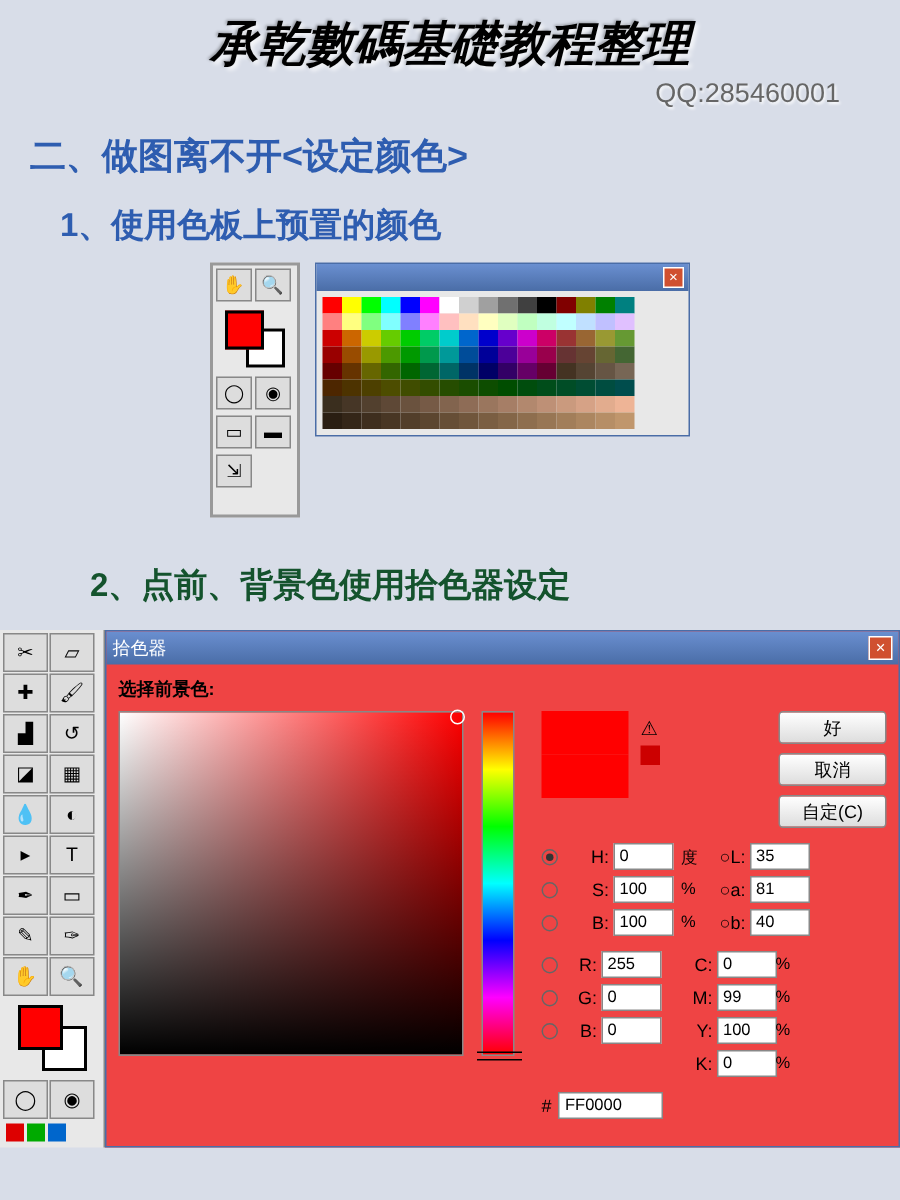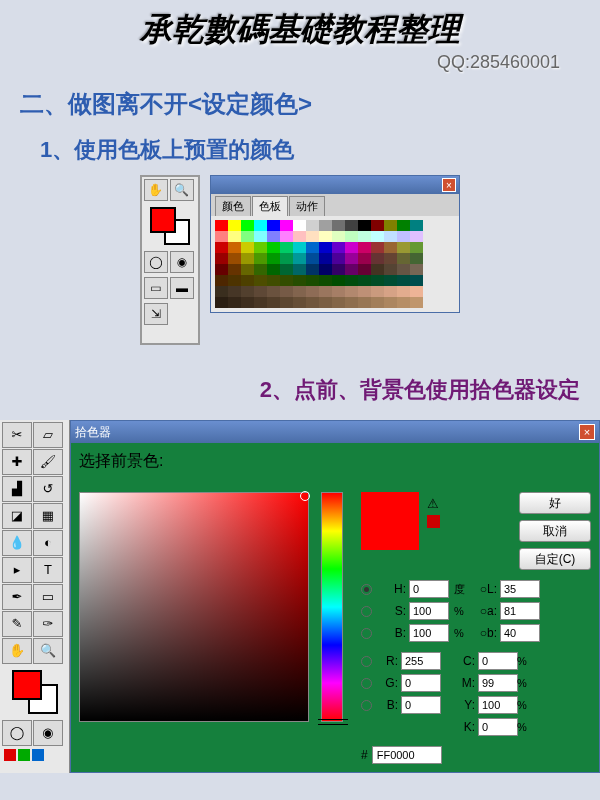--- a/index.html
+++ b/index.html
@@ -4,21 +4,21 @@
 <style>
 * { margin: 0; padding: 0; box-sizing: border-box; }
 body { width: 600px; height: 800px; background: #d8dde8; font-family: "SimSun", sans-serif; font-size: 12px; overflow: hidden; position: relative; }
 
 
 .header-title { font-family: "KaiTi", serif; font-size: 32px; font-weight: bold; font-style: italic; color: #000; text-align: center; padding-top: 8px; text-shadow: 2px 2px 3px rgba(255,255,255,0.8), -1px -1px 2px rgba(0,0,0,0.3); }
 .header-qq { text-align: right; padding-right: 40px; font-size: 18px; color: #666; text-shadow: 1px 1px 2px #fff; }
 
 .section-title { font-size: 24px; font-weight: bold; color: #2e5db0; padding: 15px 20px 5px 20px; }
 .subsection { font-size: 22px; font-weight: bold; color: #2e5db0; padding: 10px 20px 10px 40px; }
-.subsection2 { font-size: 22px; font-weight: bold; color: #701a75; padding: 20px 20px 10px 60px; text-align: right; }
+.subsection2 { font-size: 22px; font-weight: bold; color: #14532d; padding: 20px 20px 10px 60px; }
 
 
 .swatches-area { position: relative; margin: 0 auto; width: 320px; height: 180px; }
 .mini-toolbar { position: absolute; left: 0; top: 0; width: 60px; height: 170px; background: #e8e8e8; border: 2px solid #999; }
 .mini-toolbar .trow { display: flex; padding: 2px; gap: 2px; }
 .mini-tool { width: 24px; height: 22px; background: #ddd; border: 1px solid #888; font-size: 12px; text-align: center; line-height: 20px; }
 .fgbg-large { position: relative; width: 40px; height: 38px; margin: 4px auto; }
 .fg-big { position: absolute; top: 0; left: 0; width: 26px; height: 26px; background: #ff0000; border: 2px solid #000; }
 .bg-big { position: absolute; bottom: 0; right: 0; width: 26px; height: 26px; background: #fff; border: 2px solid #000; }
 
@@ -35,26 +35,26 @@
 .picker-area { display: flex; margin-top: 5px; }
 .left-toolbar { width: 70px; background: #e8e8e8; border-right: 1px solid #888; padding: 2px; }
 .left-toolbar .trow { display: flex; gap: 1px; margin-bottom: 1px; }
 .ltool { width: 30px; height: 26px; background: #ddd; border: 1px solid #888; font-size: 13px; text-align: center; line-height: 24px; }
 .fgbg2 { position: relative; width: 46px; height: 44px; margin: 6px auto; }
 .fgbg2 .fg { position: absolute; top: 0; left: 0; width: 30px; height: 30px; background: #ff0000; border: 2px solid #000; }
 .fgbg2 .bg { position: absolute; bottom: 0; right: 0; width: 30px; height: 30px; background: #fff; border: 2px solid #000; }
 .mini-swatches { display: flex; gap: 2px; padding: 2px; }
 .ms { width: 12px; height: 12px; }
 
-.picker-dialog { flex: 1; background: #15803d; border: 1px solid #4a6da7; }
+.picker-dialog { flex: 1; background: #ef4444; border: 1px solid #4a6da7; }
 .dlg-title { height: 22px; background: linear-gradient(#6a8fd0,#4a6da7); color: #fff; display: flex; justify-content: space-between; align-items: center; padding: 0 4px; font-size: 12px; }
 .dlg-close { width: 16px; height: 16px; background: #d05030; color: #fff; text-align: center; line-height: 15px; font-size: 11px; border: 1px solid #fff; }
 .dlg-body { padding: 8px; }
 .dlg-top { display: flex; gap: 8px; }
-.pick-label { font-size: 16px; margin-bottom: 20px; }
+.pick-label { font-size: 12px; margin-bottom: 6px; font-weight: bold; }
 .sat-field { width: 230px; height: 230px; background: linear-gradient(to top, #000, transparent), linear-gradient(to right, #fff, #ff0000); border: 1px solid #888; position: relative; }
 .sat-cursor { position: absolute; top: -2px; right: -2px; width: 10px; height: 10px; border: 1px solid #fff; border-radius: 50%; }
 .hue-strip { width: 22px; height: 230px; background: linear-gradient(to bottom, #ff0000, #ffff00, #00ff00, #00ffff, #0000ff, #ff00ff, #ff0000); border: 1px solid #888; margin-left: 4px; position: relative; }
 .hue-cursor { position: absolute; left: -4px; top: 226px; width: 30px; height: 6px; border-top: 1px solid #000; border-bottom: 1px solid #000; }
 
 .right-col { flex: 1; padding-left: 10px; }
 .preview-row { display: flex; align-items: flex-start; gap: 8px; margin-bottom: 10px; }
 .preview-box { width: 58px; height: 58px; }
 .preview-box .new { height: 29px; background: #ff0000; }
 .preview-box .old { height: 29px; background: #ff0000; }
@@ -107,25 +107,20 @@
       <div class="mini-tool">▬</div>
     </div>
     <div class="trow">
       <div class="mini-tool">⇲</div>
     </div>
   </div>
 
   <div class="swatch-panel">
     <div class="swatch-titlebar">
       <div class="swatch-close">×</div>
-    </div>
-    <div class="swatch-tabs">
-      <div class="swatch-tab">颜色</div>
-      <div class="swatch-tab active">色板</div>
-      <div class="swatch-tab">动作</div>
     </div>
     <div class="swatch-grid" id="swatch-grid">
         <div class="swatch-cell" style="background: rgb(255, 0, 0);"></div>
         <div class="swatch-cell" style="background: rgb(255, 255, 0);"></div>
         <div class="swatch-cell" style="background: rgb(0, 255, 0);"></div>
         <div class="swatch-cell" style="background: rgb(0, 255, 255);"></div>
         <div class="swatch-cell" style="background: rgb(0, 0, 255);"></div>
         <div class="swatch-cell" style="background: rgb(255, 0, 255);"></div>
         <div class="swatch-cell" style="background: rgb(255, 255, 255);"></div>
         <div class="swatch-cell" style="background: rgb(208, 208, 208);"></div>

